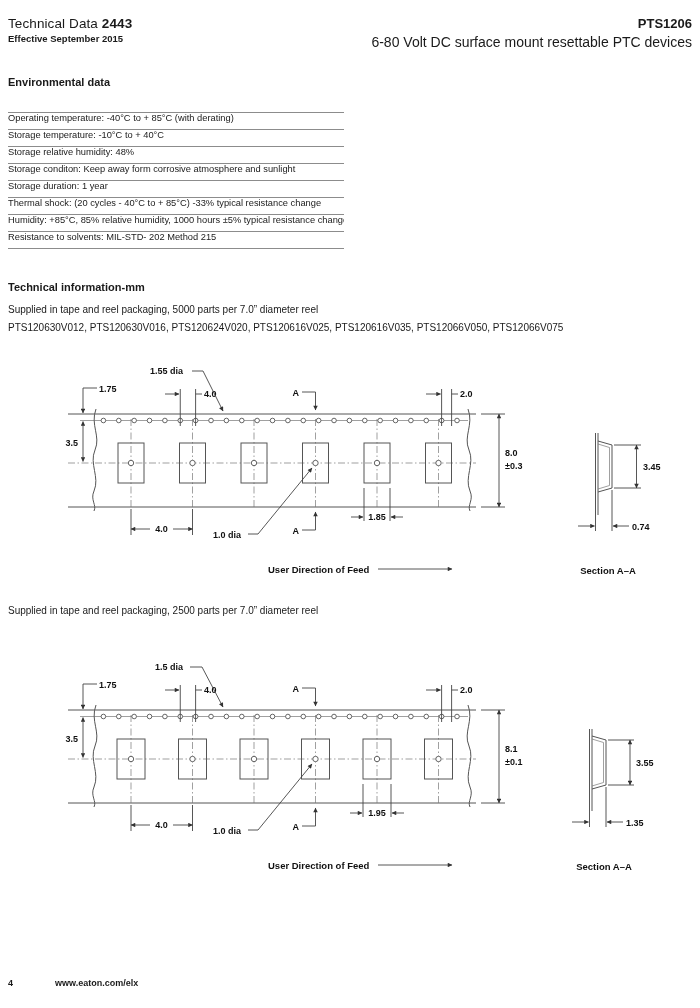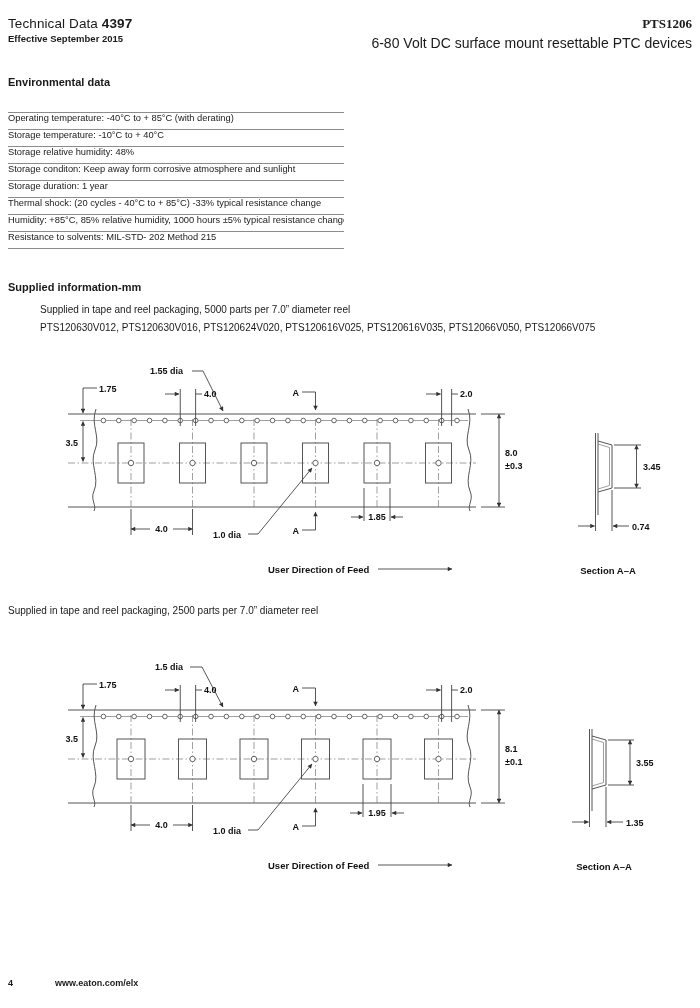--- a/index.html
+++ b/index.html
@@ -6,21 +6,21 @@
   body{
     width:700px;height:1008px;position:relative;background:#fff;
     font-family:"Liberation Sans",sans-serif;color:#1a1a1a;overflow:hidden;
   }
   .abs{position:absolute;}
   
   .hdr-line1{font-size:13.5px;letter-spacing:.1px;}
   .hdr-num{font-weight:bold;}
   .hdr-line2{font-size:9.5px;font-weight:bold;margin-top:2px;}
   .hdr-right{right:8px;top:16px;text-align:right;}
-  .hdr-product{font-size:13px;font-weight:bold;font-family:Liberation Serif, serif;}
+  .hdr-product{font-size:13px;font-weight:bold;}
   .hdr-sub{font-size:14px;margin-top:3px;}
   
   .sec-head{font-size:11px;font-weight:bold;}
   
   .env-table{left:8px;top:112px;width:336px;border-bottom:1px solid #8c8c8c;}
   .env-row{height:16px;border-top:1px solid #8c8c8c;font-size:9.3px;padding-top:0;
            white-space:nowrap;overflow:hidden;}
   
   .para{font-size:10px;line-height:18px;white-space:nowrap;}
   
@@ -54,42 +54,42 @@
     </g>
     <g id="pocketB" class="pk">
       <line class="cl2" y1="-44" y2="44"></line>
       <rect x="-14" y="-20" width="28" height="40"></rect>
       <circle r="2.7"></circle>
     </g>
   </defs>
 </svg>
 
 <div class="abs" style="left:8px;top:16px;">
-  <div class="hdr-line1"><span>Technical Data</span> <span class="hdr-num">4397</span></div>
+  <div class="hdr-line1"><span>Technical Data</span> <span class="hdr-num">2443</span></div>
   <div class="hdr-line2">Effective September 2015</div>
 </div>
 <div class="abs hdr-right">
   <div class="hdr-product">PTS1206</div>
   <div class="hdr-sub">6-80 Volt DC surface mount resettable PTC devices</div>
 </div>
 
 <div class="abs sec-head" style="left:8px;top:76px;">Environmental data</div>
 <div class="abs env-table">
   <div class="env-row">Operating temperature: -40°C to + 85°C (with derating)</div>
   <div class="env-row">Storage temperature: -10°C to + 40°C</div>
   <div class="env-row">Storage relative humidity: 48%</div>
   <div class="env-row">Storage conditon: Keep away form corrosive atmosphere and sunlight</div>
   <div class="env-row">Storage duration: 1 year</div>
   <div class="env-row">Thermal shock: (20 cycles - 40°C to + 85°C) -33% typical resistance change</div>
   <div class="env-row">Humidity: +85°C, 85% relative humidity, 1000 hours ±5% typical resistance change</div>
   <div class="env-row">Resistance to solvents: MIL-STD- 202 Method 215</div>
 </div>
 
-<div class="abs sec-head" style="left:8px;top:281px;">Supplied information-mm</div>
-<div class="abs para" style="left:8px;top:301px;margin-left:32px;">
+<div class="abs sec-head" style="left:8px;top:281px;">Technical information-mm</div>
+<div class="abs para" style="left:8px;top:301px;">
   <div>Supplied in tape and reel packaging, 5000 parts per 7.0”  diameter reel</div>
   <div>PTS120630V012, PTS120630V016, PTS120624V020, PTS120616V025, PTS120616V035, PTS12066V050, PTS12066V075</div>
 </div>
 <div class="abs para" style="left:8px;top:602px;">
   <div>Supplied in tape and reel packaging, 2500 parts per 7.0”  diameter reel</div>
 </div>
 
 <svg style="top:355px;" width="700" height="235" viewBox="0 355 700 235">
   <g>
     <line class="ln" x1="68" y1="414" x2="476" y2="414"></line>

